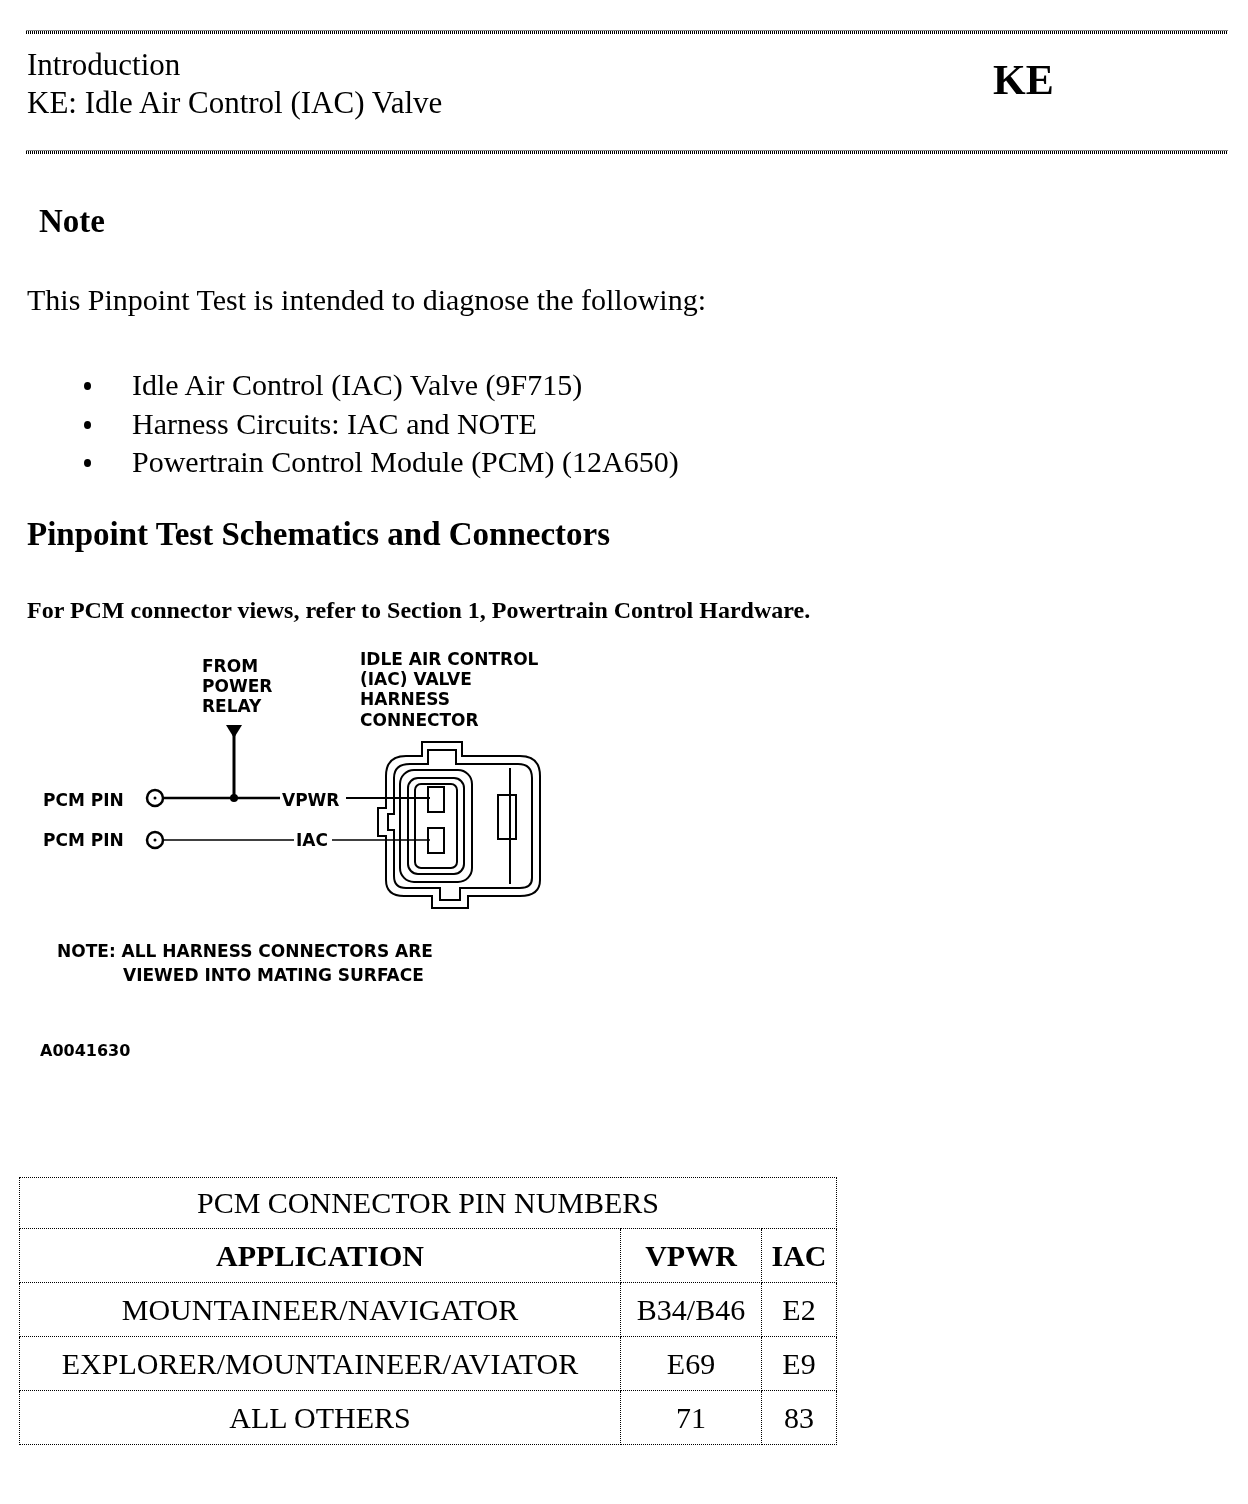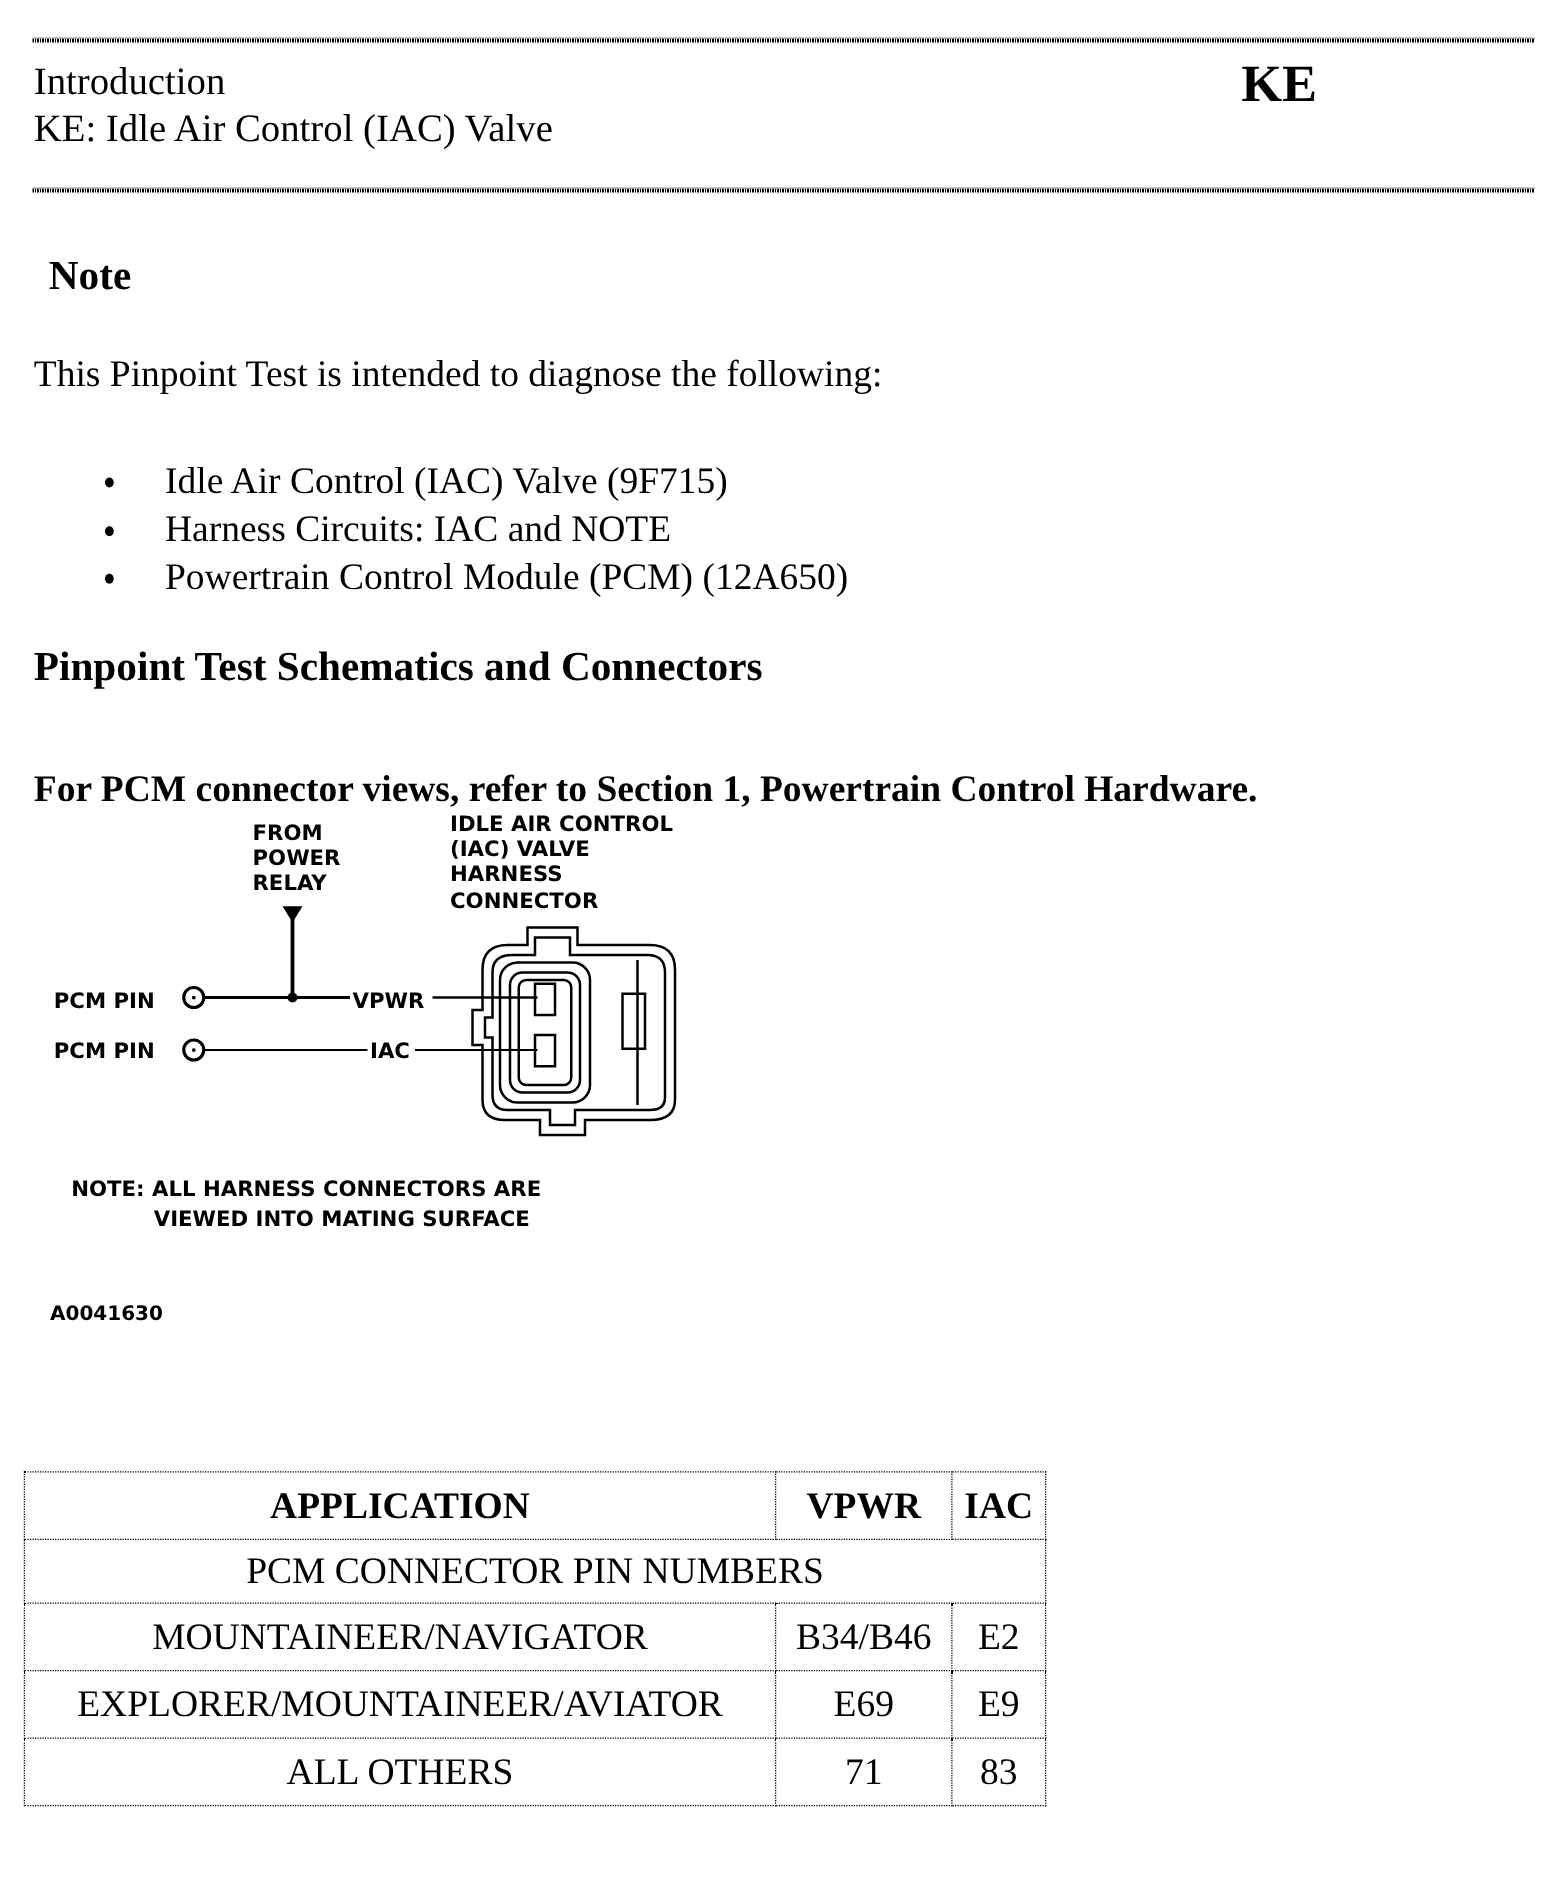--- a/index.html
+++ b/index.html
@@ -2,28 +2,28 @@
 <html><head>
   <meta charset="utf-8">
   <style>
     html, body { margin: 0; padding: 0; background: #ffffff; }
     body { width: 1248px; height: 1504px; position: relative; overflow: hidden;
            font-family: "Liberation Serif", "DejaVu Serif", serif; color: #000; }
     .rule { position: absolute; left: 26px; width: 1202px; height: 3px;
             background: repeating-linear-gradient(90deg, #000 0 1px, #fff 1px 2px);
             border-top: 1px solid #888; }
     .hdr-title { position: absolute; left: 27px; top: 46px; font-size: 31px; line-height: 38px; }
-    .hdr-code { position: absolute; left: 993px; top: 44px; font-size: 42px; font-weight: bold; }
+    .hdr-code { position: absolute; left: 993px; top: 56px; font-size: 42px; font-weight: bold; }
     .h-note { position: absolute; left: 27px; top: 203px; font-size: 33px; font-weight: bold; margin-left: 12px; }
     .intro { position: absolute; left: 27px; top: 283px; font-size: 30px; }
     ul.items { position: absolute; left: 72px; top: 360px; margin: 6px; padding: 0; list-style: none; }
     ul.items li { font-size: 30px; line-height: 38.5px; position: relative; padding-left: 54px; }
     ul.items li .bullet { position: absolute; left: 6px; top: 16px; width: 7px; height: 8px; background: #000; border-radius: 50%; }
     .h-schem { position: absolute; left: 27px; top: 516px; font-size: 33px; font-weight: bold; text-align: right; }
-    .h-pcm { position: absolute; left: 27px; top: 615px; font-size: 30px; font-weight: bold; }
+    .h-pcm { position: absolute; left: 27px; top: 597px; font-size: 24px; font-weight: bold; }
     .diagram { position: absolute; left: 0; top: 640px; width: 600px; height: 440px; }
     .dtext { font-family: "DejaVu Sans", "Liberation Sans", sans-serif; font-weight: bold; }
     table.pins { position: absolute; left: 19px; top: 1177px; width: 818px; border-collapse: collapse;
                  font-family: "Liberation Serif", serif; font-size: 30px; }
     table.pins td, table.pins th { border: 1px dotted #000; text-align: center; padding: 0; height: 53px; }
     table.pins th { font-weight: bold; }
     table.pins .caption-cell { font-weight: normal; height: 50px; }
   </style>
 </head>
 <body>
@@ -88,26 +88,26 @@
     <rect x="428" y="787" width="16" height="25"></rect>
     <rect x="428" y="828" width="16" height="25"></rect>
     <line x1="510" y1="768" x2="510" y2="884"></line>
     <rect x="498" y="795" width="18" height="44"></rect>
   </g>
 </svg>
 
 <table class="pins">
   <tbody>
       <tr>
+    <td class="caption-cell" colspan="3">PCM CONNECTOR PIN NUMBERS</td>
+  </tr>
+  <tr>
     <th style="width:600px">APPLICATION</th>
     <th style="width:140px">VPWR</th>
     <th>IAC</th>
-  </tr>
-  <tr>
-    <td class="caption-cell" colspan="3">PCM CONNECTOR PIN NUMBERS</td>
   </tr>
   <tr>
     <td>MOUNTAINEER/NAVIGATOR</td>
     <td>B34/B46</td>
     <td>E2</td>
   </tr>
   <tr>
     <td>EXPLORER/MOUNTAINEER/AVIATOR</td>
     <td>E69</td>
     <td>E9</td>

